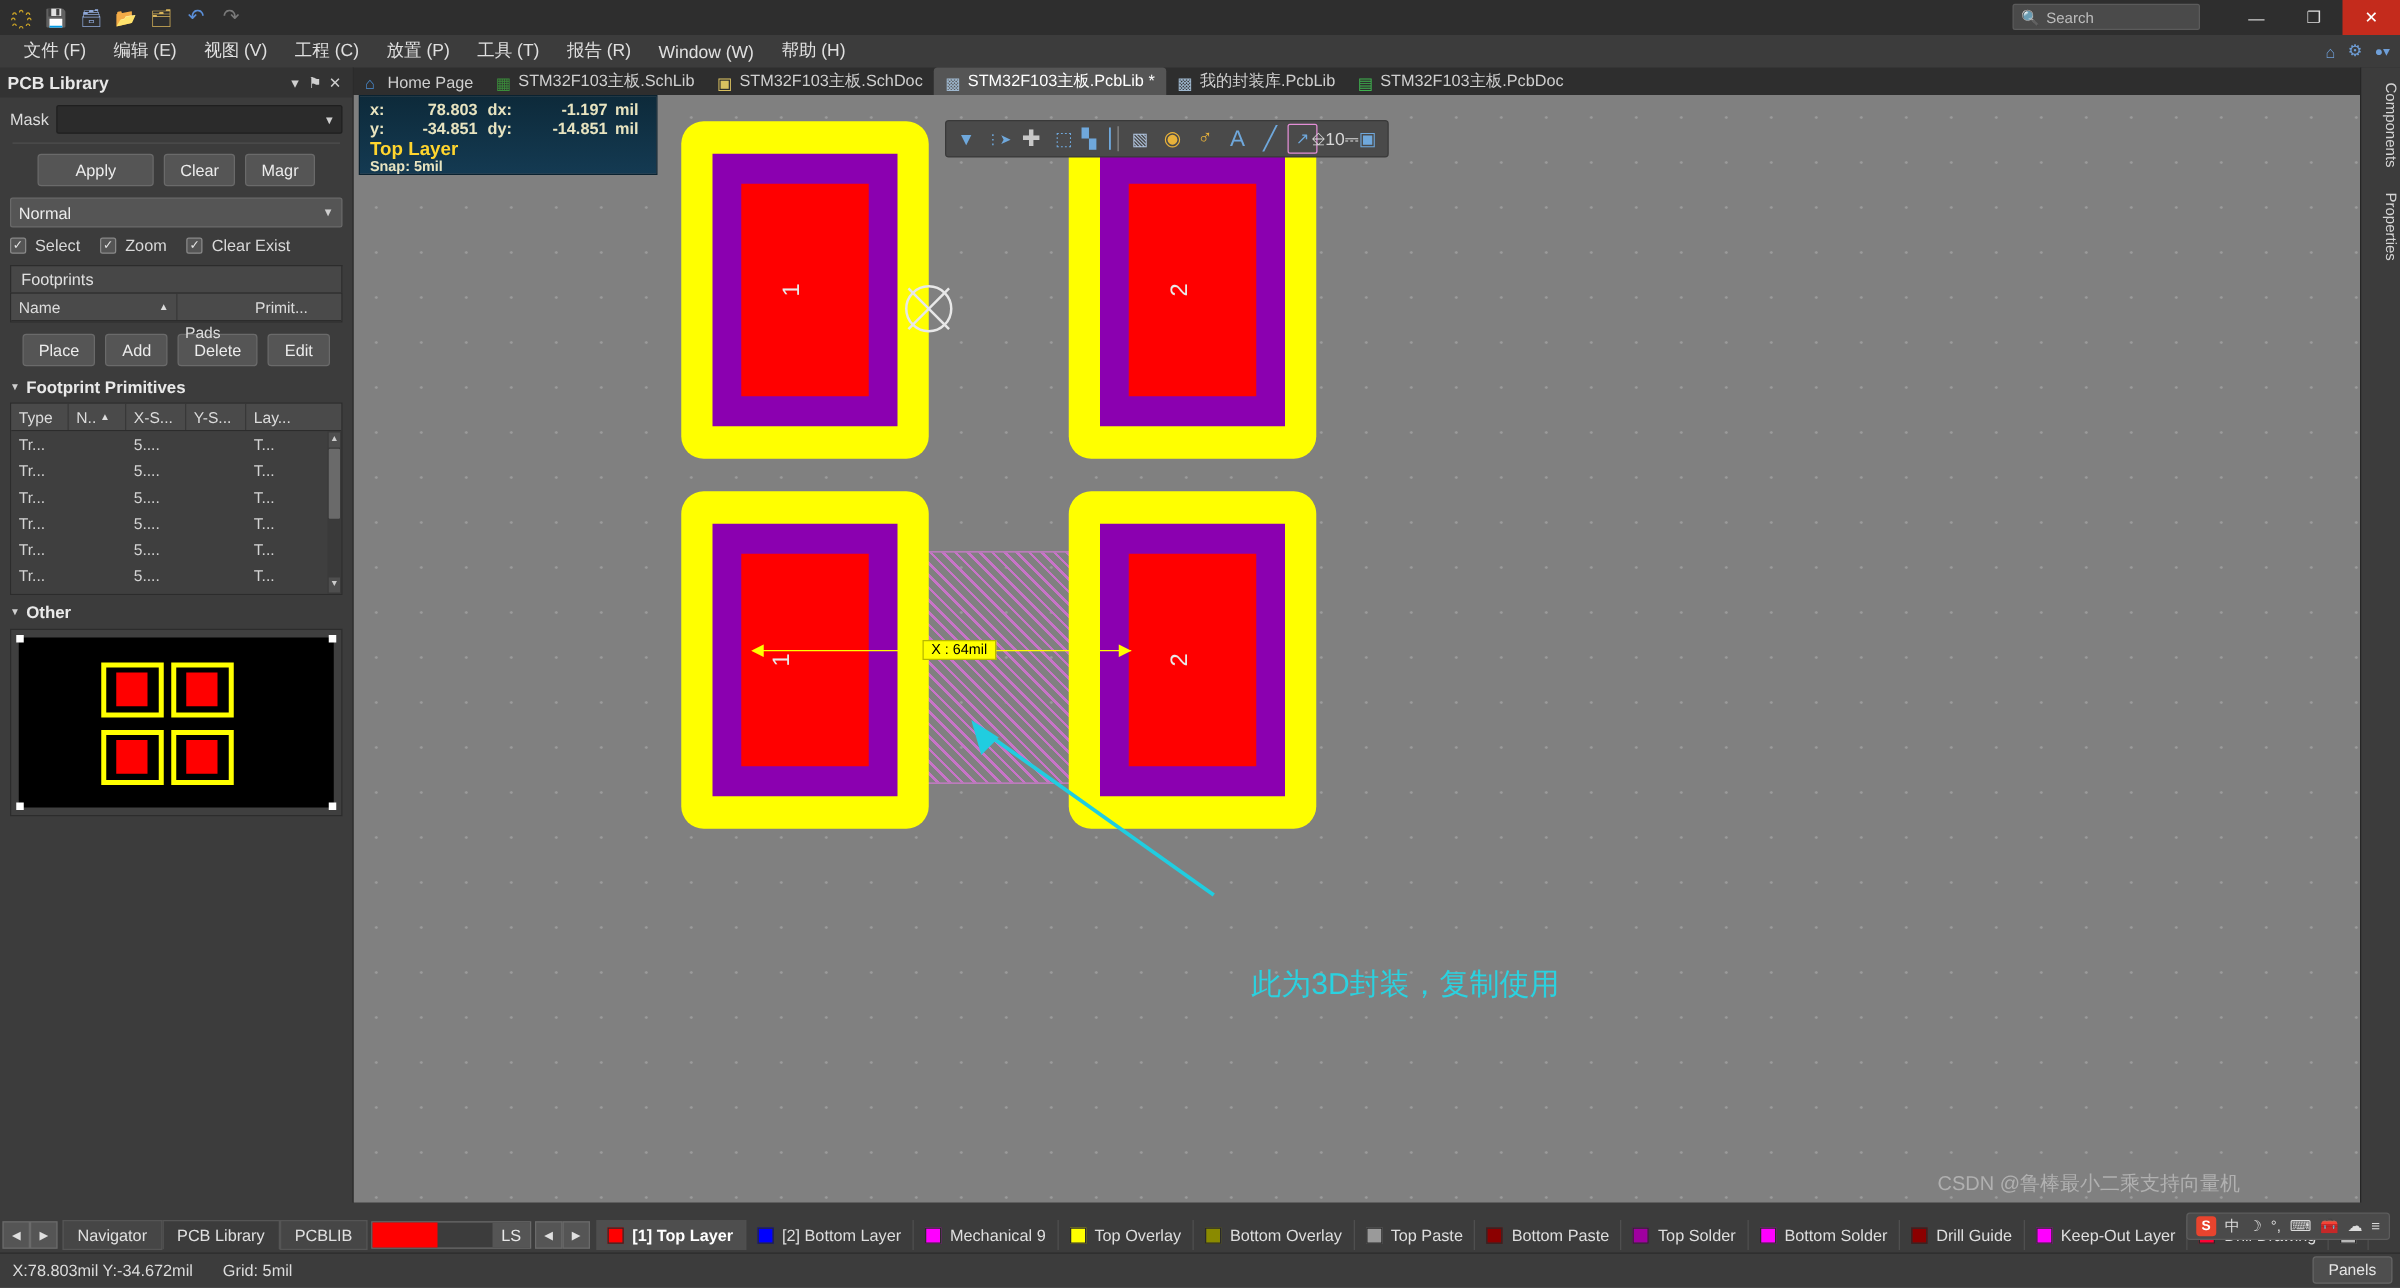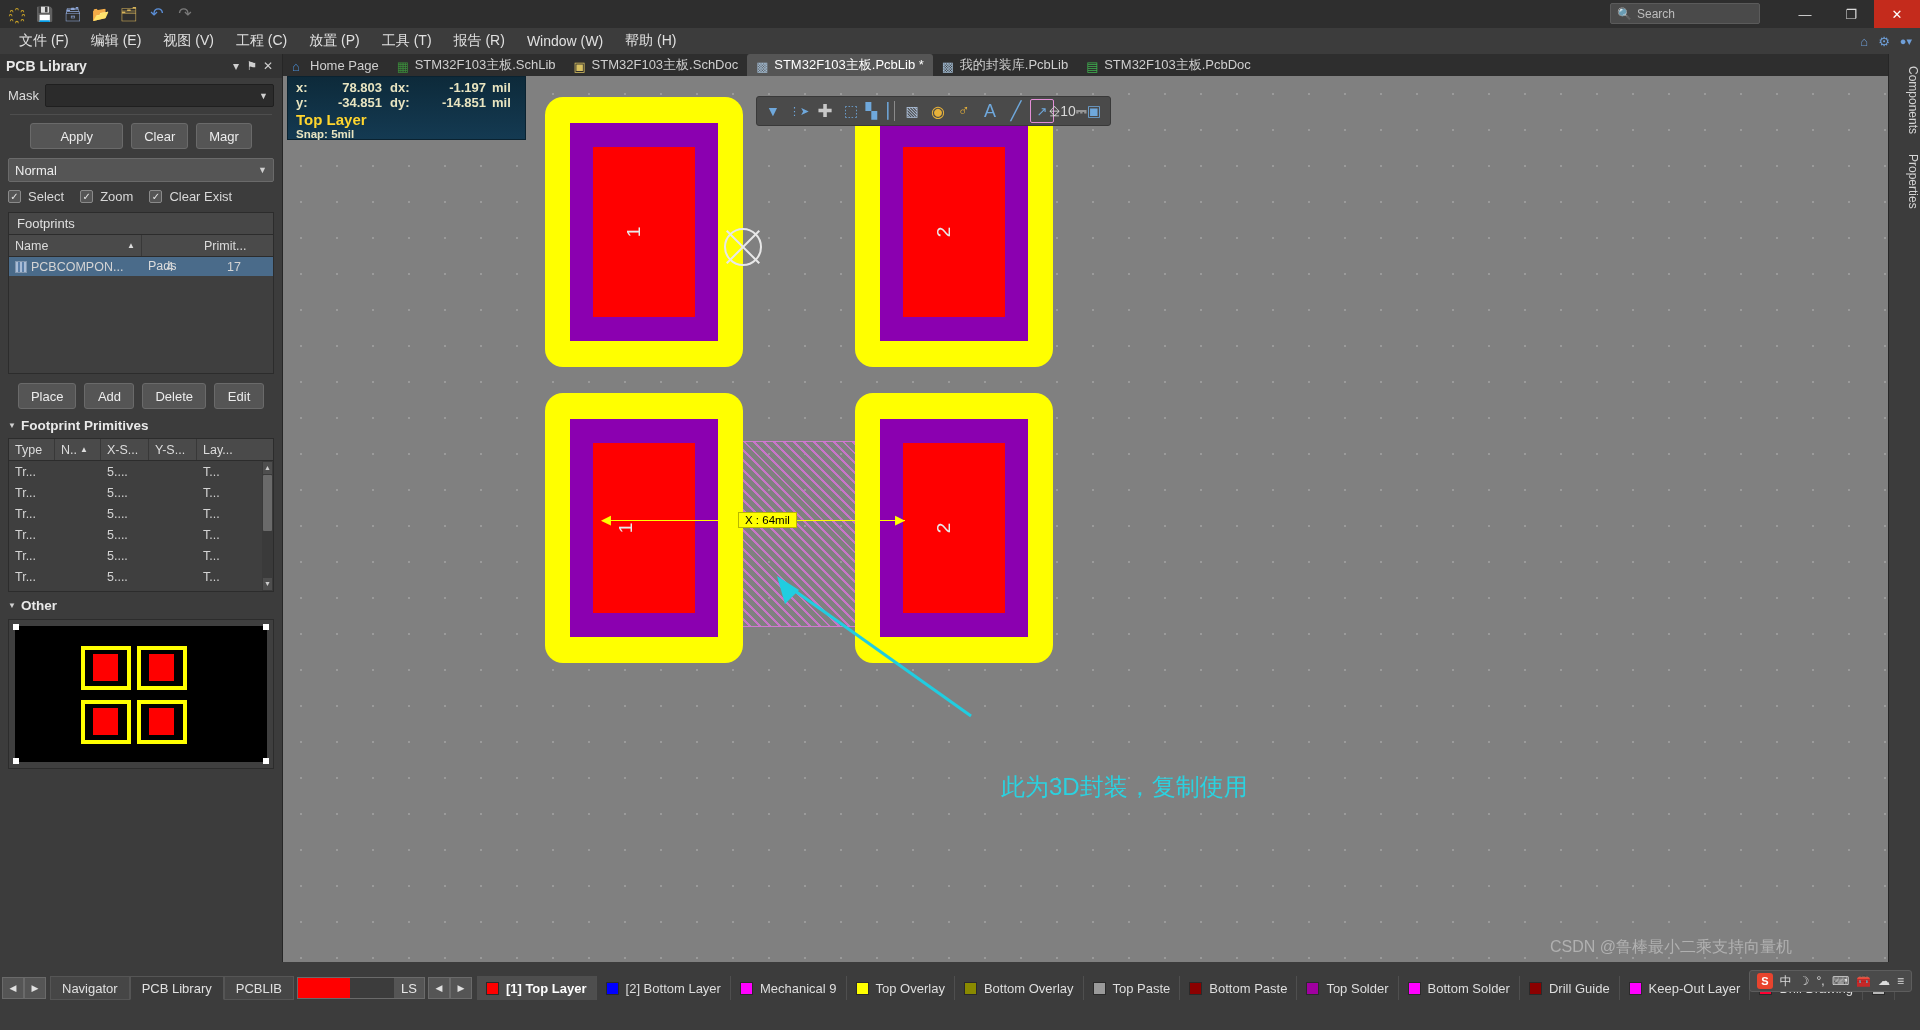--- a/index.html
+++ b/index.html
@@ -350,30 +350,20 @@
 
       <div class="grp-title">Footprints</div>
       <div class="tbl">
         <div class="thead">
           <div class="th" style="width:133px;">
             <span>Name</span>
             <span style="margin-left:auto;font-size:8px;">▲</span>
           </div>
           <div class="th" style="width:56px;margin-top:31px;">Pads</div>
           <div class="th" style="width:72px;border-right:none;text-align:center;">Primit...</div>
-        </div>
-        <div class="fp-body">
-          <div class="tr sel">
-            <div class="td" style="width:133px;">
-              <span class="chipicon"></span>
-              <span>PCBCOMPON...</span>
-            </div>
-            <div class="td" style="width:56px;justify-content:center;">4</div>
-            <div class="td" style="width:72px;justify-content:center;">17</div>
-          </div>
         </div>
       </div>
 
       <div class="btnrow" style="margin-top:9px;">
         <div class="btn">Place</div>
         <div class="btn">Add</div>
         <div class="btn">Delete</div>
         <div class="btn">Edit</div>
       </div>
 
@@ -665,14 +655,20 @@
         <div class="layertab">
           <span class="lsw" style="background: rgb(255, 0, 51);"></span>
           <span>Drill Drawing</span>
         </div>
         <div class="layertab">
           <span class="lsw" style="background: rgb(184, 184, 184);"></span>
         </div>
       </div>
   </div>
 
+  <div class="statusbar">
+    <span>X:78.803mil Y:-34.672mil</span>
+    <span style="width:24px;"></span>
+    <span>Grid: 5mil</span>
+    <div class="panelsbtn">Panels</div>
+  </div>
 
 </div>
 
 </body></html>

